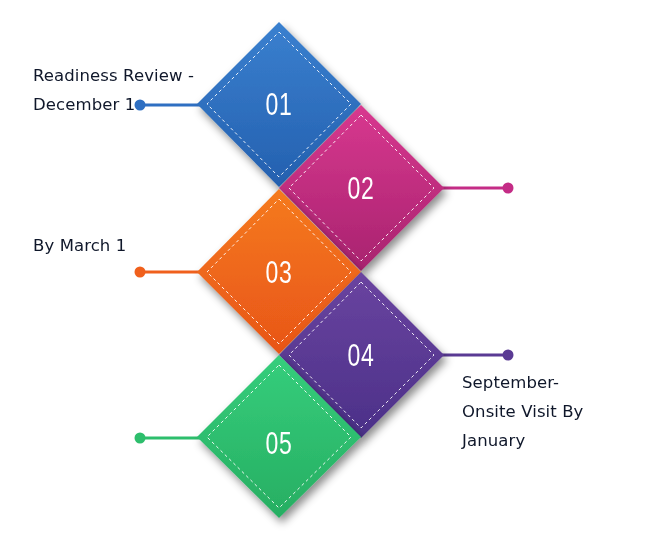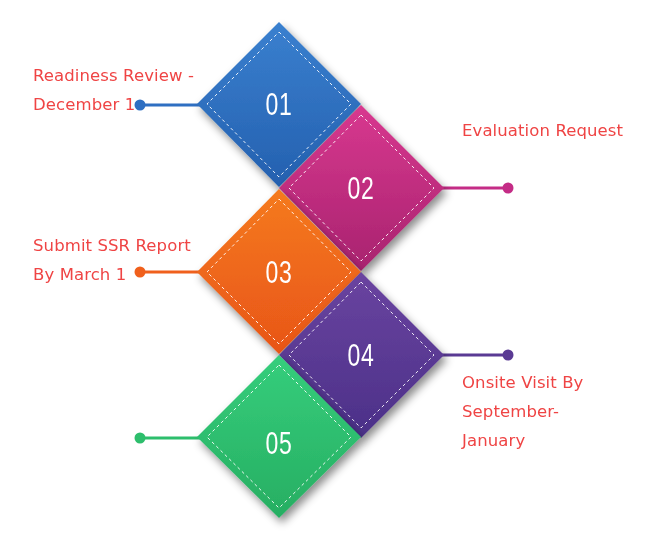--- a/index.html
+++ b/index.html
@@ -1,20 +1,20 @@
 <!DOCTYPE html>
 <html><head>
   <meta charset="utf-8">
   <style>
     html, body { margin: 0; padding: 0; background: #ffffff; }
     body { width: 650px; height: 549px; position: relative; overflow: hidden;
            font-family: "Liberation Sans", "DejaVu Sans", sans-serif; }
     .stage { position: absolute; left: 0; top: 0; width: 650px; height: 549px; }
     svg.diagram { position: absolute; left: 0; top: 0; }
-    .label { position: absolute; color: #ef4444; font-size: 16.5px; line-height: 29px;
+    .label { position: absolute; color: #0f172a; font-size: 16.5px; line-height: 29px;
              font-family: "DejaVu Sans", "Liberation Sans", sans-serif; letter-spacing: 0.1px; }
     .num { position: absolute; width: 120px; text-align: center; color: #ffffff;
            font-family: "Liberation Sans", "DejaVu Sans", sans-serif; font-size: 32px;
            transform: scaleX(0.72); transform-origin: center; letter-spacing: 1px; line-height: 32px; }
   </style>
 </head>
 <body>
 
 <div class="stage">
 
@@ -93,28 +93,26 @@
   <div class="num" style="left:219px; top:256px;">03</div>
   <div class="num" style="left:301px; top:339px;">04</div>
   <div class="num" style="left:219px; top:427px;">05</div>
 
   <div class="label" style="left:33px; top:61px;">
     <div>Readiness Review -</div>
     <div>December 1</div>
   </div>
 
   <div class="label" style="left:462px; top:116px;">
-    <div>Evaluation Request</div>
   </div>
 
   <div class="label" style="left:33px; top:231px;">
-    <div>Submit SSR Report</div>
     <div>By March 1</div>
   </div>
 
   <div class="label" style="left:462px; top:368px;">
+    <div>September-</div>
     <div>Onsite Visit By</div>
-    <div>September-</div>
     <div>January</div>
   </div>
 
 
 </div>
 
 </body></html>

